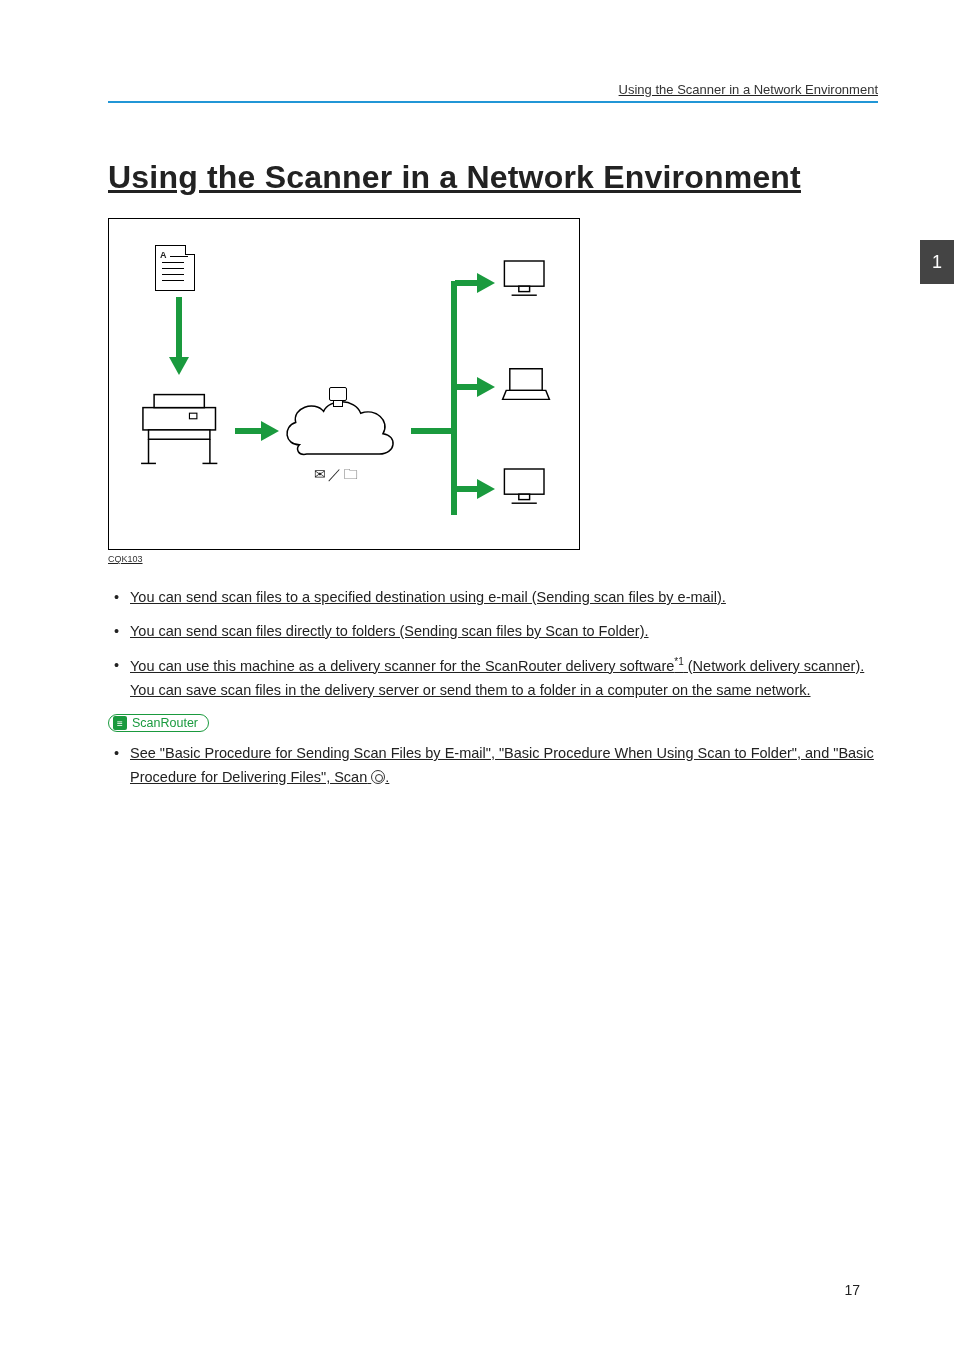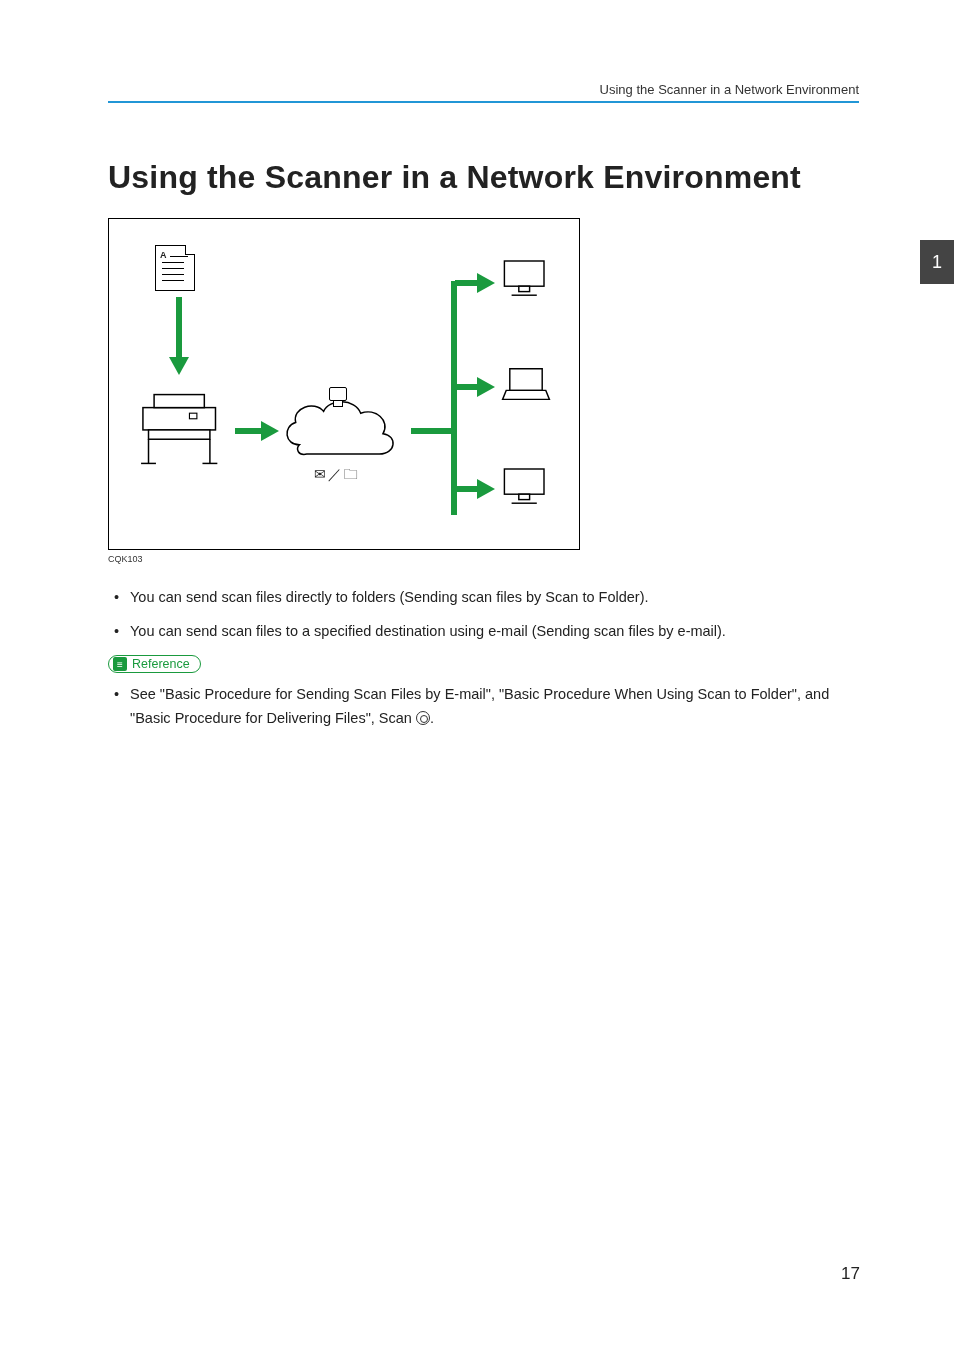--- a/index.html
+++ b/index.html
@@ -1,17 +1,17 @@
 <!DOCTYPE html>
 <html><head>
 <meta charset="utf-8">
 <style>
   * { box-sizing: border-box; margin: 0; padding: 0; }
   html, body { width: 954px; height: 1354px; background: #fff; font-family: "Segoe UI", Arial, sans-serif; color: #222; }
-  .page { position: relative; width: 954px; height: 1354px; padding: 82px 95px 60px 108px; }
+  .page { position: relative; width: 954px; height: 1354px; padding: 82px 76px 60px 108px; text-decoration: underline; }
   .running-head { text-align: right; font-size: 13px; color: #333; margin-bottom: 4px; }
   .rule { height: 2px; background: #2196d6; margin-bottom: 56px; }
   h1.title { font-size: 32px; font-weight: 600; letter-spacing: 0.2px; margin-bottom: 22px; }
   .side-tab { position: absolute; right: 0; top: 240px; width: 34px; height: 44px; background: #444; color: #fff; display: flex; align-items: center; justify-content: center; font-size: 18px; }
   .diagram-wrap { width: 472px; border: 1.5px solid #000; padding: 20px 20px 10px 20px; margin-bottom: 4px; }
   .diagram-code { font-size: 9px; color: #333; width: 472px; text-align: left; padding-right: 4px; margin-bottom: 22px; }
   .diagram { position: relative; width: 430px; height: 300px; }
 
   
   .doc { position: absolute; left: 26px; top: 6px; width: 40px; height: 46px; border: 1.5px solid #000; background: #fff; }
@@ -49,21 +49,21 @@
 
   .ref-badge { display: inline-flex; align-items: center; border: 1.2px solid #1a9a3e; border-radius: 12px; padding: 1px 10px 1px 4px; font-size: 12.5px; color: #1a9a3e; margin-bottom: 10px; }
   .ref-badge .ic { width: 14px; height: 14px; background: #1a9a3e; border-radius: 2px; margin-right: 5px; display: inline-flex; align-items: center; justify-content: center; color: #fff; font-size: 10px; }
 
   .ref-list { list-style: none; }
   .ref-list > li { position: relative; padding-left: 22px; font-size: 14.5px; line-height: 1.65; }
   .ref-list > li::before { content: "•"; position: absolute; left: 6px; top: 0; }
   .disc-icon { display: inline-block; width: 14px; height: 14px; border: 1.3px solid #333; border-radius: 50%; vertical-align: -2px; position: relative; }
   .disc-icon::after { content: ""; position: absolute; left: 3px; top: 3px; width: 6px; height: 6px; border: 1px solid #333; border-radius: 50%; }
 
-  .page-num { position: absolute; right: 94px; bottom: 70px; font-size: 17px; }
+  .page-num { position: absolute; right: 94px; bottom: 56px; font-size: 14px; }
 </style>
 </head>
 <body>
 
 <div class="page">
 
   <div class="running-head">Using the Scanner in a Network Environment</div>
   <div class="rule"></div>
 
   <div class="side-tab">1</div>
@@ -171,28 +171,31 @@
             <rect x="22" y="32" width="12" height="6" fill="#fff" stroke="#000" stroke-width="1.6"></rect>
             <line x1="14" y1="42" x2="42" y2="42" stroke="#000" stroke-width="1.6"></line>
           </svg>
       </div>
     </div>
   </div>
   <div class="diagram-code">CQK103</div>
 
   
   <ul class="bullets">
+    <li>You can send scan files to a specified destination using e-mail (Sending scan files by e-mail).</li>
     <li>You can send scan files directly to folders (Sending scan files by Scan to Folder).</li>
-    <li>You can send scan files to a specified destination using e-mail (Sending scan files by e-mail).</li>
+    <li>
+      <span>You can use this machine as a delivery scanner for the ScanRouter delivery software<span class="sup">*1</span> (Network delivery scanner). You can save scan files in the delivery server or send them to a folder in a computer on the same network.</span>
+    </li>
   </ul>
 
 
   <div class="ref-badge">
     <span class="ic">≡</span>
-    <span>Reference</span>
+    <span>ScanRouter</span>
   </div>
 
   <ul class="ref-list">
     <li>
       <span>See "Basic Procedure for Sending Scan Files by E-mail", "Basic Procedure When Using Scan to Folder", and "Basic Procedure for Delivering Files", Scan</span>
       <span class="disc-icon"></span><span>.</span>
     </li>
   </ul>
 
   <div class="page-num">17</div>

